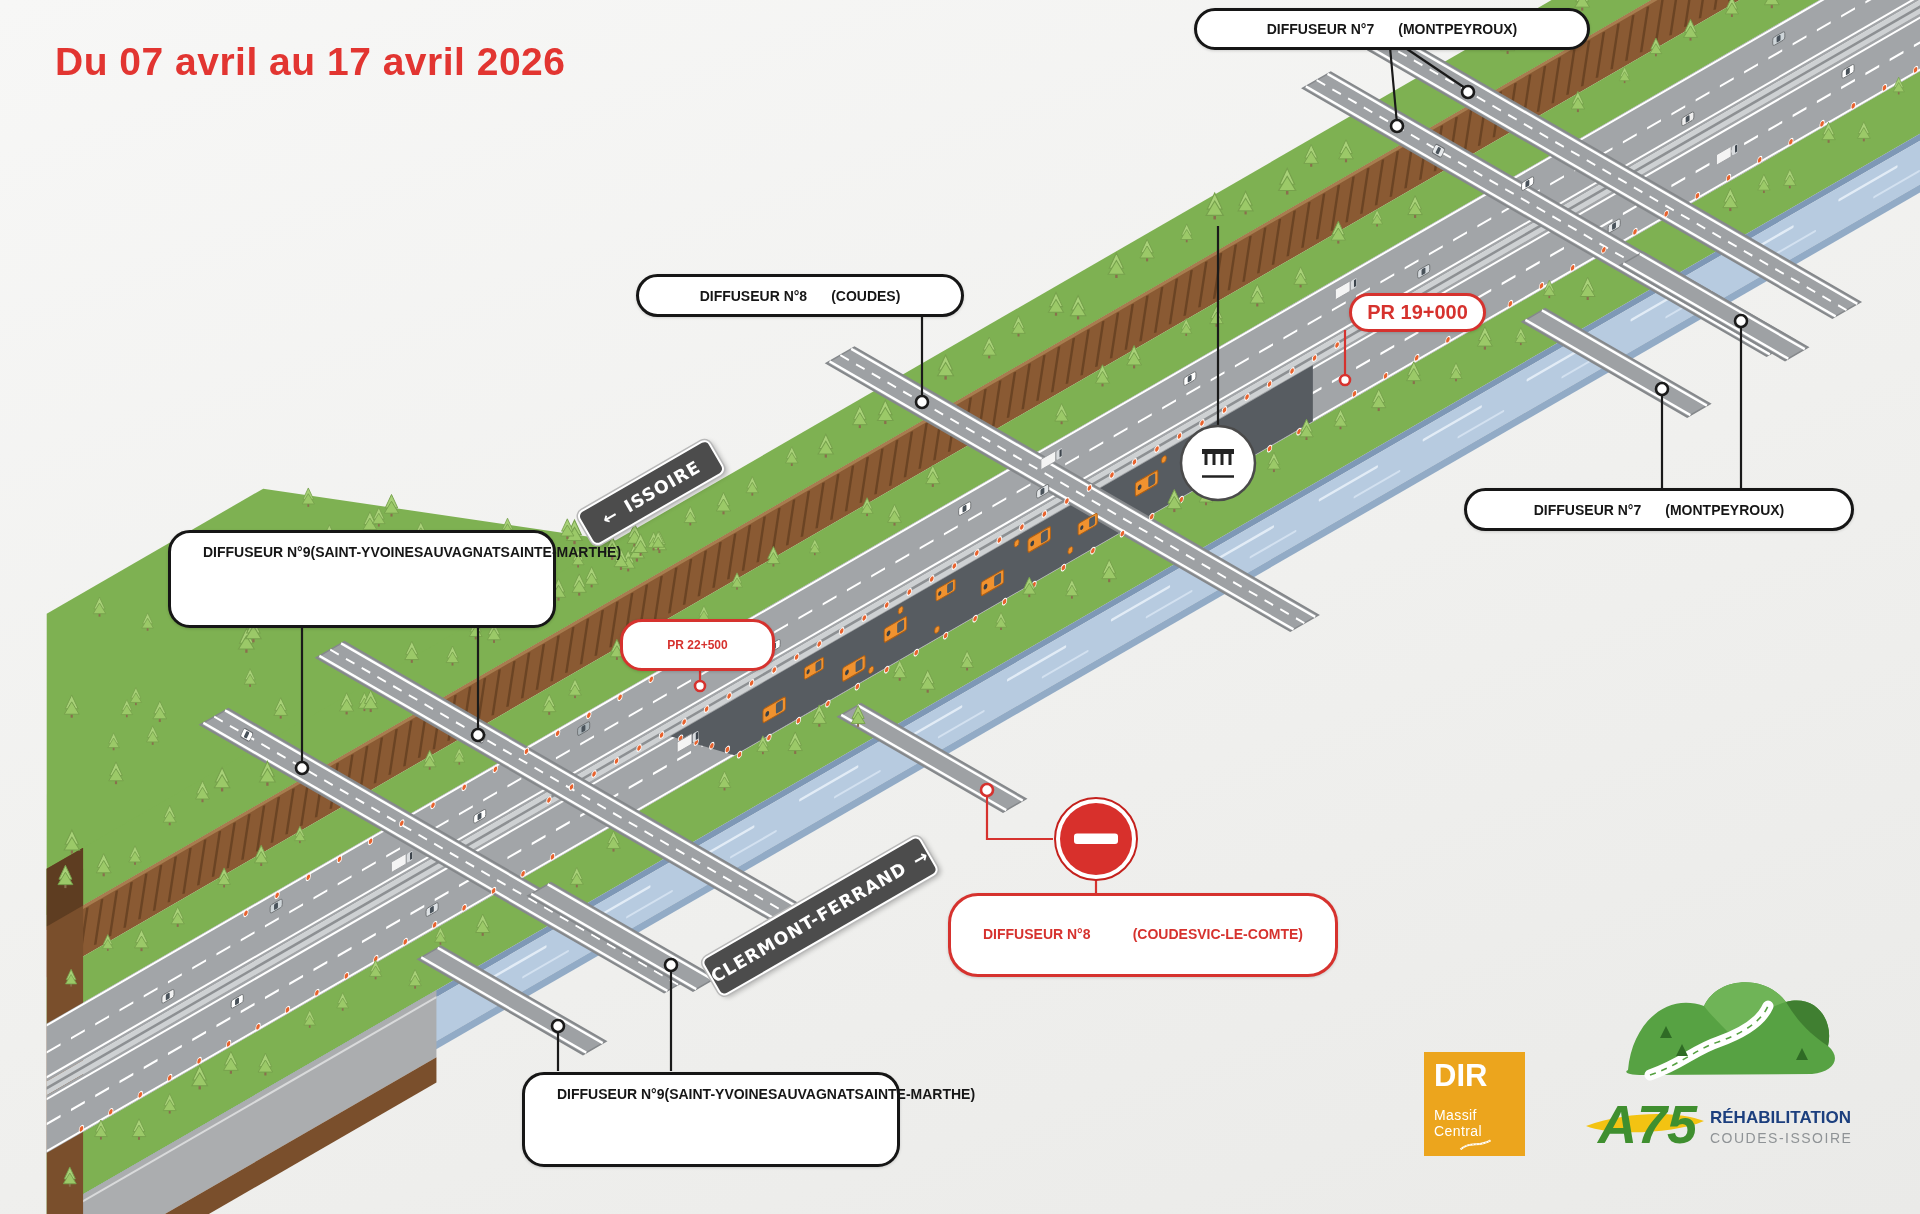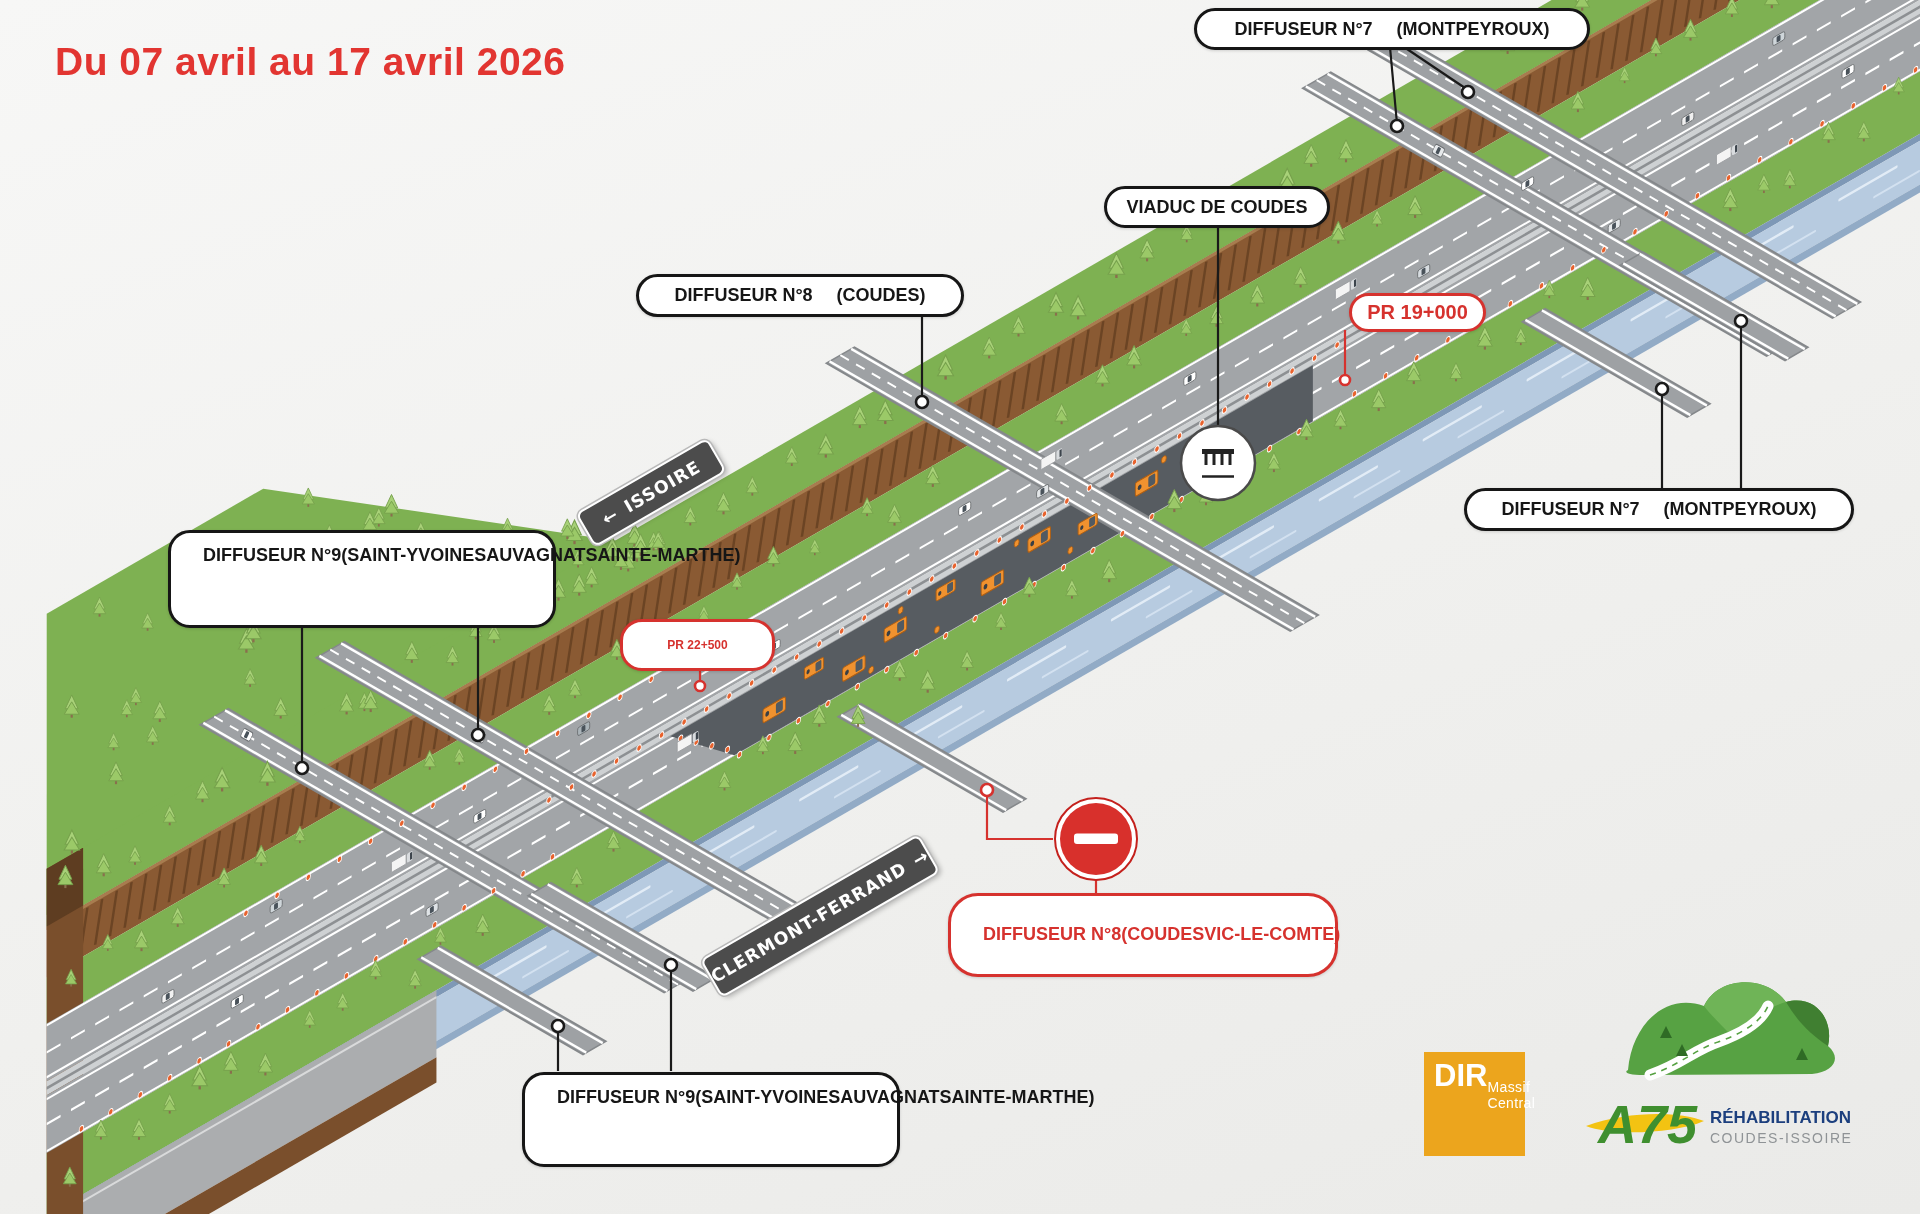--- a/index.html
+++ b/index.html
@@ -4,34 +4,34 @@
 <style>
   *{margin:0;padding:0;box-sizing:border-box}
   html,body{background:#e8e8e6}
   body{font-family:"Liberation Sans",sans-serif}
   .stage{position:relative;width:1920px;height:1214px;overflow:hidden;
          background:linear-gradient(160deg,#f7f7f6 0%,#f0f0ee 55%,#eaeae8 100%)}
   #scene-svg{position:absolute;left:0;top:0;z-index:1}
   .title{position:absolute;z-index:6;font-weight:bold;font-size:39px;color:#e23531;letter-spacing:.5px}
   .callout{position:absolute;z-index:6;display:flex;align-items:center;justify-content:center;
            background:#fff;border:3px solid #161616;border-radius:22px;color:#161616;
-           font-weight:bold;font-size:18px;padding:0 16px;white-space:nowrap;
+           font-weight:bold;font-size:14px;padding:0 16px;white-space:nowrap;
            box-shadow:0 1px 3px rgba(0,0,0,.15)}
   .callout .gap{margin-left:24px}
   .callout.red{border-color:#d6322e;color:#d6322e}
   .callout.multi{justify-content:space-between;align-items:flex-start;padding:10px 32px;line-height:1.42}
   .callout .col{display:flex;text-align:center}
   .callout.vcenter{align-items:center}
   .callout .col.right{text-align:right}
   .roadsign{position:absolute;z-index:5;display:flex;align-items:center;justify-content:center;gap:10px;
             background:#4c4c4c;border:2.5px solid #fff;border-radius:7px;color:#fff;font-weight:bold;
             font-size:17.5px;letter-spacing:1px;white-space:nowrap;
             font-family:"DejaVu Sans","Liberation Sans",sans-serif;
             box-shadow:0 0 0 1.5px #b9b9b9,2px 3px 5px rgba(0,0,0,.25)}
-  .dir{position:absolute;z-index:6;background:#eca51d;color:#fff;display:flex;
+  .dir{position:absolute;z-index:6;background:#eca51d;color:#fff;display:flex;flex-direction:column;
        padding:10px 8px 6px 10px}
   .dir-acronym{font-weight:bold;font-size:31px;line-height:.9}
   .dir-region{font-size:14px;margin-top:17px;letter-spacing:.4px}
   .dir-road{margin-top:auto}
   .a75{position:absolute;z-index:6}
 </style>
 </head>
 <body>
 
 <div class="stage">
@@ -677,23 +677,20 @@
       </g>
     </svg>
 
   <div class="title" style="left:55px;top:40px">Du 07 avril au 17 avril 2026</div>
 
   <div class="callout" style="left:1194px;top:8px;width:396px;height:42px">
     <span>DIFFUSEUR N°7</span>
     <span class="gap">(MONTPEYROUX)</span>
   </div>
 
-  <div class="callout" style="left:1104px;top:186px;width:226px;height:42px">
-    <span>VIADUC DE COUDES</span>
-  </div>
 
   <div class="callout" style="left:636px;top:274px;width:328px;height:43px">
     <span>DIFFUSEUR N°8</span>
     <span class="gap">(COUDES)</span>
   </div>
 
   <div class="callout red" style="left:1349px;top:293px;width:137px;height:39px;font-size:20px">
     <span>PR 19+000</span>
   </div>
 

